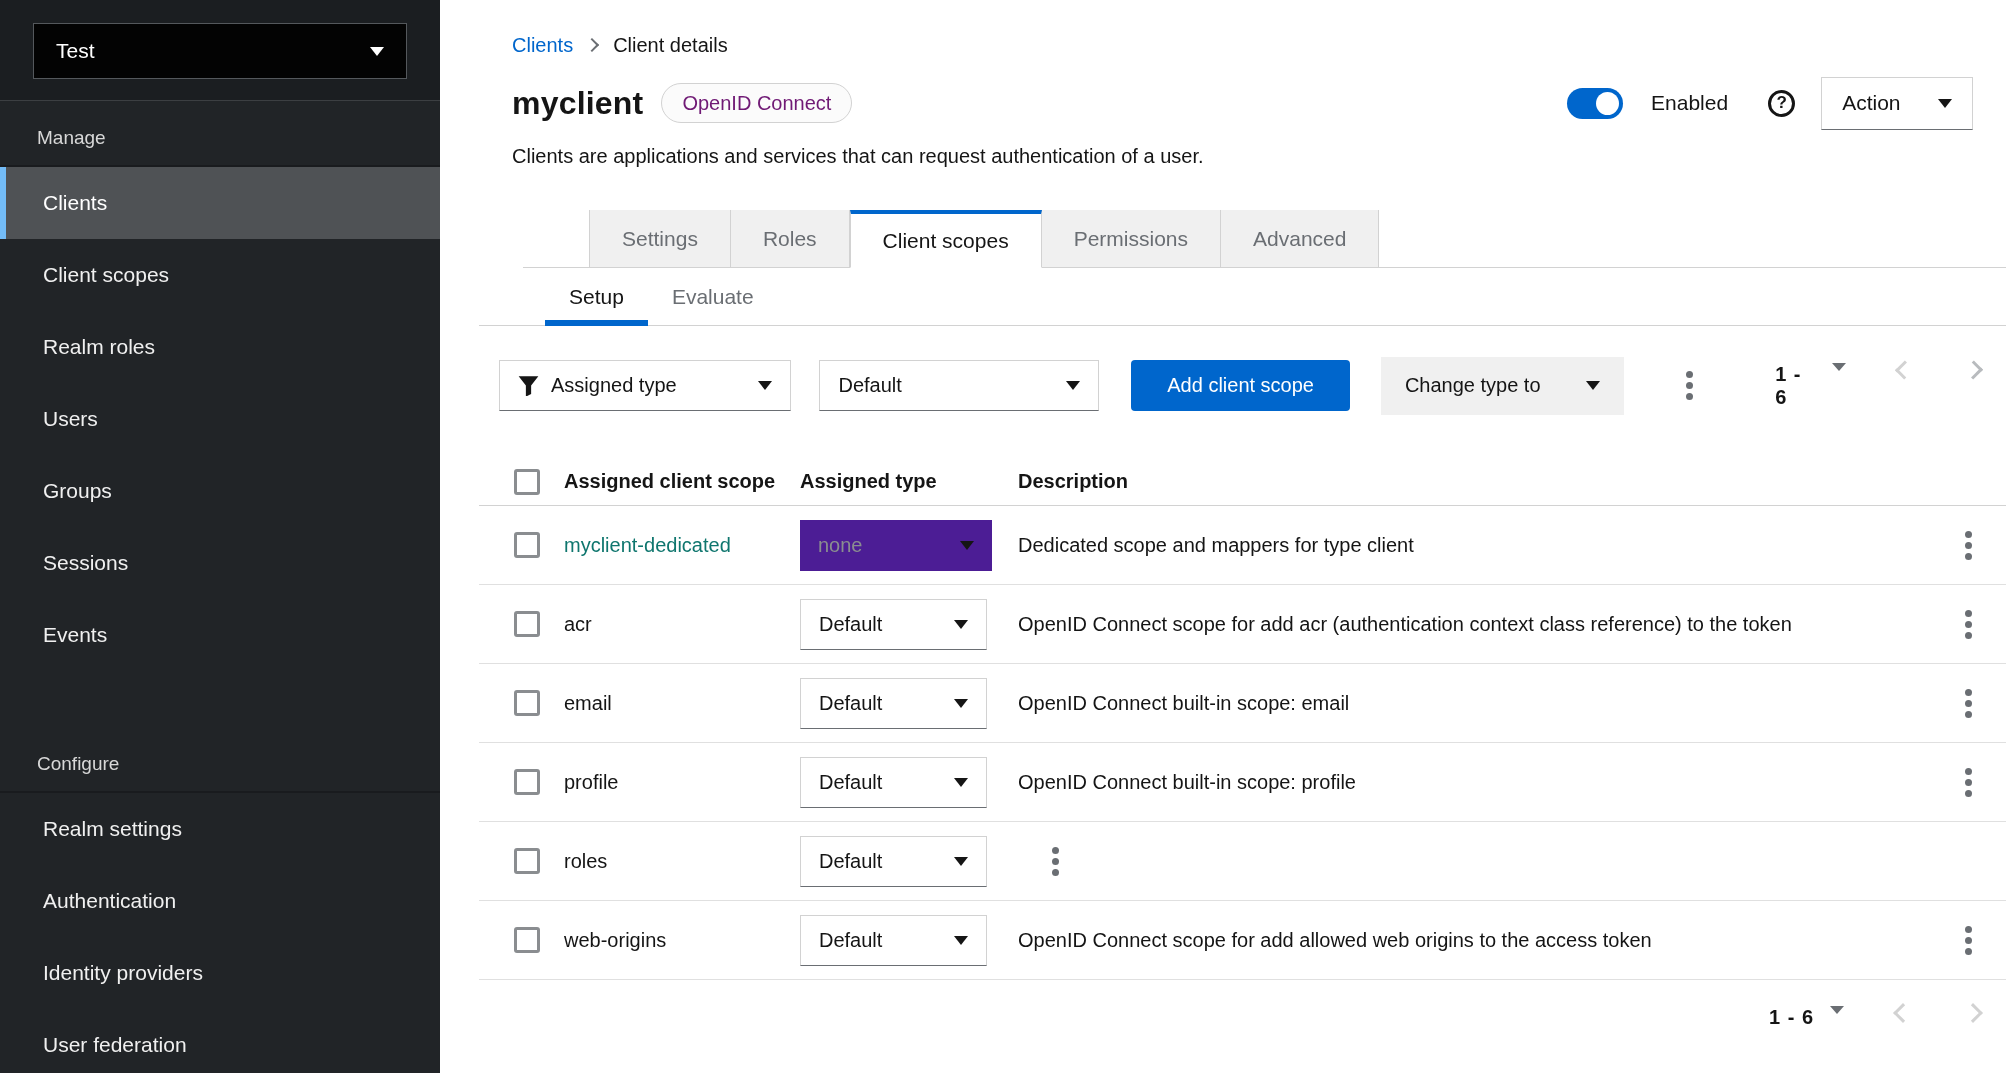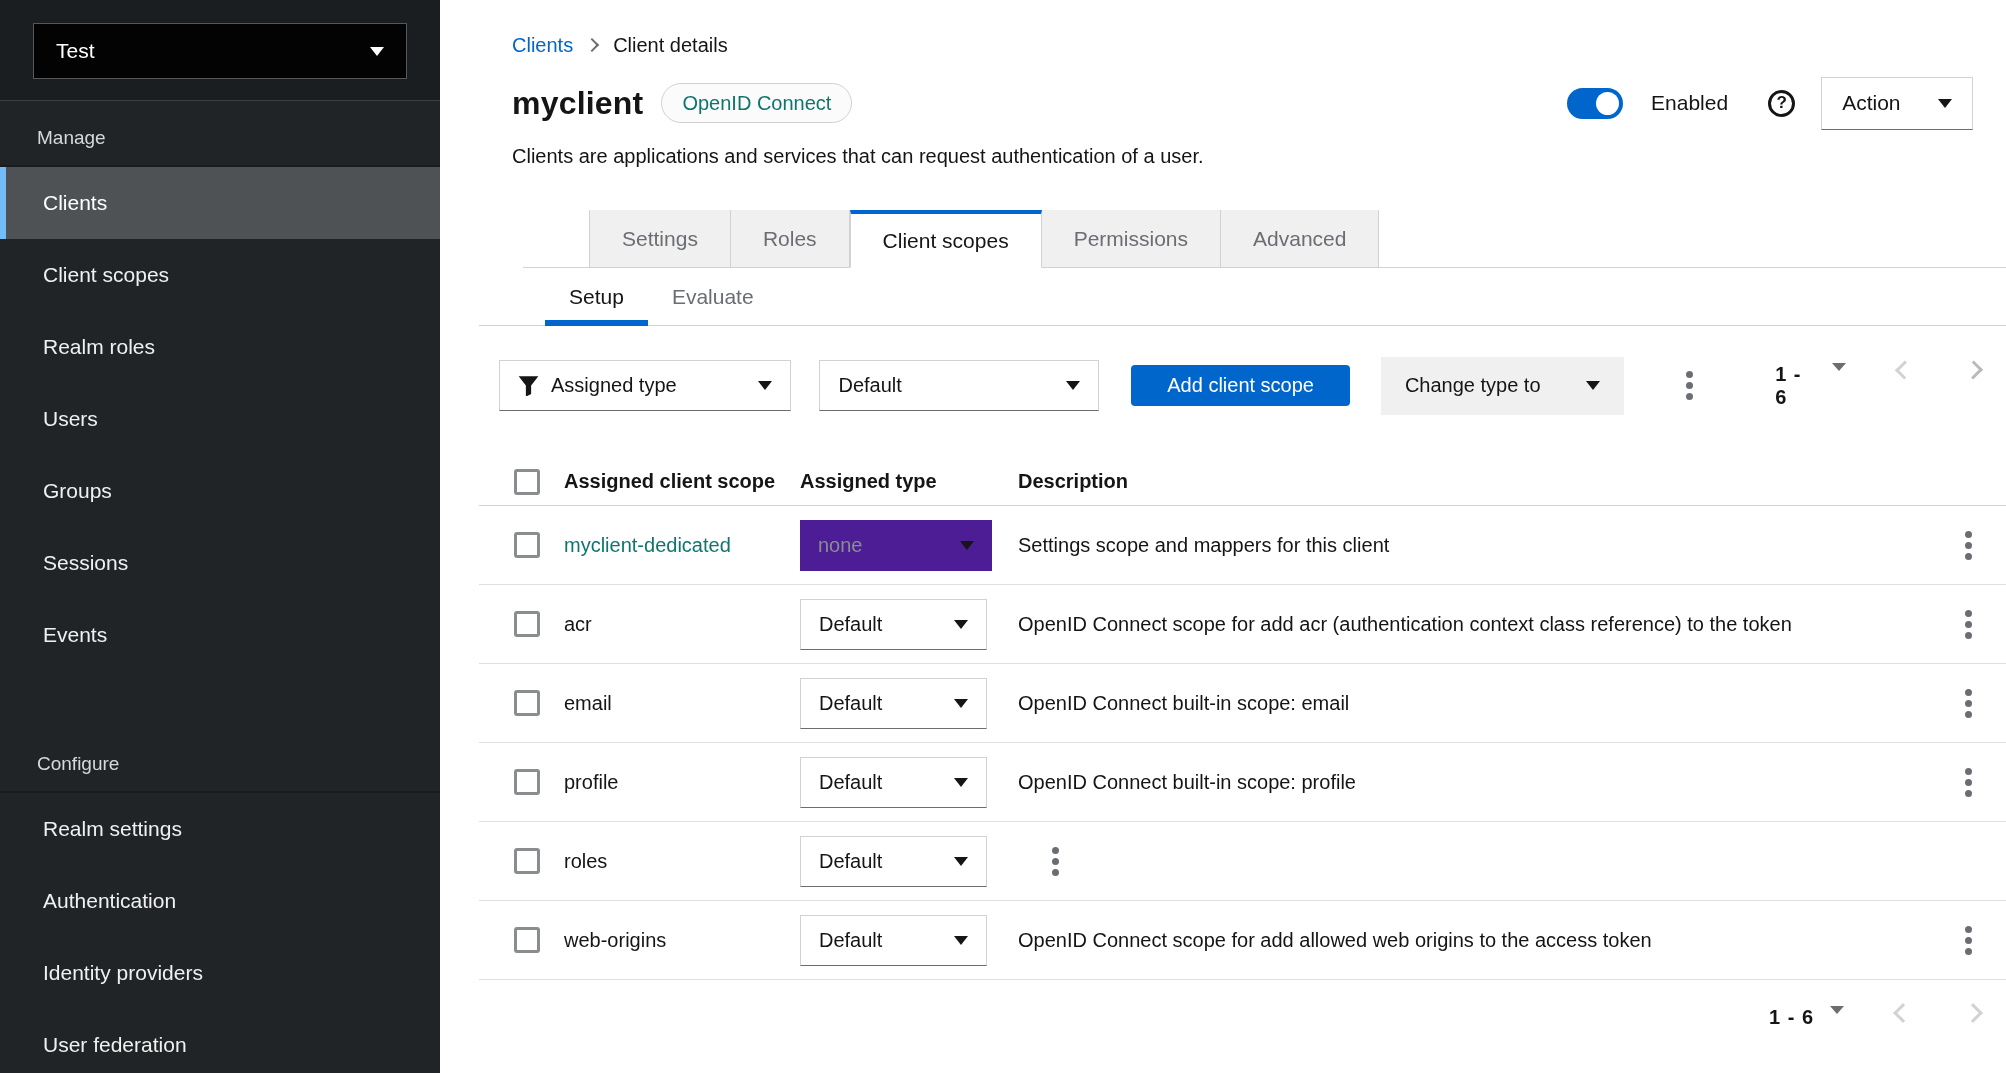--- a/index.html
+++ b/index.html
@@ -27,21 +27,21 @@
   
   .content { flex:1; background:#fff; display:flex; flex-direction:column; }
   .page-header { padding:33px 33px 0 33px; }
   .breadcrumb { display:flex; align-items:center; font-size:20px; height:24px; }
   .breadcrumb .link { color:#0066cc; cursor:pointer; }
   .crumb-sep { width:10px; height:10px; border-top:2px solid #6a6e73; border-right:2px solid #6a6e73;
     transform:rotate(45deg); margin:0 16px 0 14px; }
   .title-row { display:flex; align-items:center; margin-top:24px; height:44px; }
   .page-title { font-size:32px; font-weight:700; letter-spacing:.2px; }
   .badge { margin-left:18px; height:40px; display:inline-flex; align-items:center; padding:0 20px;
-    border:1px solid #d2d2d2; border-radius:20px; background:#fbfbfb; font-size:20px; color:#0f766e; }
+    border:1px solid #d2d2d2; border-radius:20px; background:#fbfbfb; font-size:20px; color:#701a75; }
   .header-controls { margin-left:auto; display:flex; align-items:center; }
   .toggle { width:56px; height:31px; border-radius:16px; background:#0066cc; position:relative; cursor:pointer; }
   .toggle .knob { position:absolute; top:4px; right:4px; width:23px; height:23px; border-radius:50%; background:#fff; }
   .toggle-label { font-size:21px; margin-left:28px; }
   .help-icon { width:27px; height:27px; border-radius:50%; border:3px solid #151515; margin-left:40px;
     display:flex; align-items:center; justify-content:center; font-size:17px; font-weight:700; cursor:pointer; }
   .action-dd { margin-left:26px; width:152px; height:53px; border:1px solid #d2d2d2; border-bottom:1px solid #6a6e73;
     background:#fff; display:flex; align-items:center; justify-content:space-between; padding:0 20px;
     font-size:21px; cursor:pointer; }
   .page-desc { margin-top:20px; font-size:20px; color:#151515; padding-bottom:42px; }
@@ -59,21 +59,21 @@
   .subtab.active::after { content:""; position:absolute; left:0; right:0; bottom:-1px; height:6px; background:#0066cc; }
 
   
   .toolbar { display:flex; align-items:center; margin-top:34px; padding:0 26px 0 20px; height:51px; }
   .select { height:51px; background:#fff; border:1px solid #d2d2d2; border-bottom:1px solid #6a6e73;
     display:flex; align-items:center; padding:0 18px; font-size:20px; cursor:pointer; }
   .select .lbl { margin-right:auto; }
   .sel-filter { width:300px; }
   .sel-filter .lbl { margin-left:12px; }
   .sel-default { width:287px; margin-left:28px; }
-  .btn-primary { margin-left:32px; width:225px; height:41px; background:#0066cc; color:#fff; border:none;
+  .btn-primary { margin-left:32px; width:225px; height:51px; background:#0066cc; color:#fff; border:none;
     border-radius:4px; font-size:20px; font-family:inherit; cursor:pointer; }
   .btn-secondary { margin-left:31px; width:249px; height:58px; background:#f0f0f0; border:none;
     display:flex; align-items:center; justify-content:space-between; padding:17px 24px; font-size:20px; cursor:pointer; }
   .kebab { display:flex; flex-direction:column; align-items:center; gap:4px; padding:6px 10px; cursor:pointer; }
   .kebab .dot { width:7px; height:7px; border-radius:50%; background:#6a6e73; }
   .toolbar .kebab { margin-left:52px; }
   .pagination { display:flex; align-items:flex-start; margin-left:72px; }
   .pag-range { font-size:20px; font-weight:700; letter-spacing:1px; }
   .pag-caret { width:0; height:0; border-left:7px solid transparent; border-right:7px solid transparent;
     border-top:8px solid #6a6e73; margin-left:16px; cursor:pointer; }
@@ -220,21 +220,21 @@
         <div class="col-check">
             <span class="checkbox"></span>
           </div>
         <div class="col-name"><span class="cell-link">myclient-dedicated</span></div>
         <div class="col-type">
           <div class="select row-select disabled">
             <span class="lbl">none</span>
             <span class="caret"></span>
           </div>
         </div>
-        <div class="col-desc">Settings scope and mappers for this client</div>
+        <div class="col-desc">Dedicated scope and mappers for type client</div>
         <div class="col-kebab">
             <div class="kebab">
               <span class="dot"></span>
               <span class="dot"></span>
               <span class="dot"></span>
             </div>
           </div>
       </div>
 
       <div class="trow">

